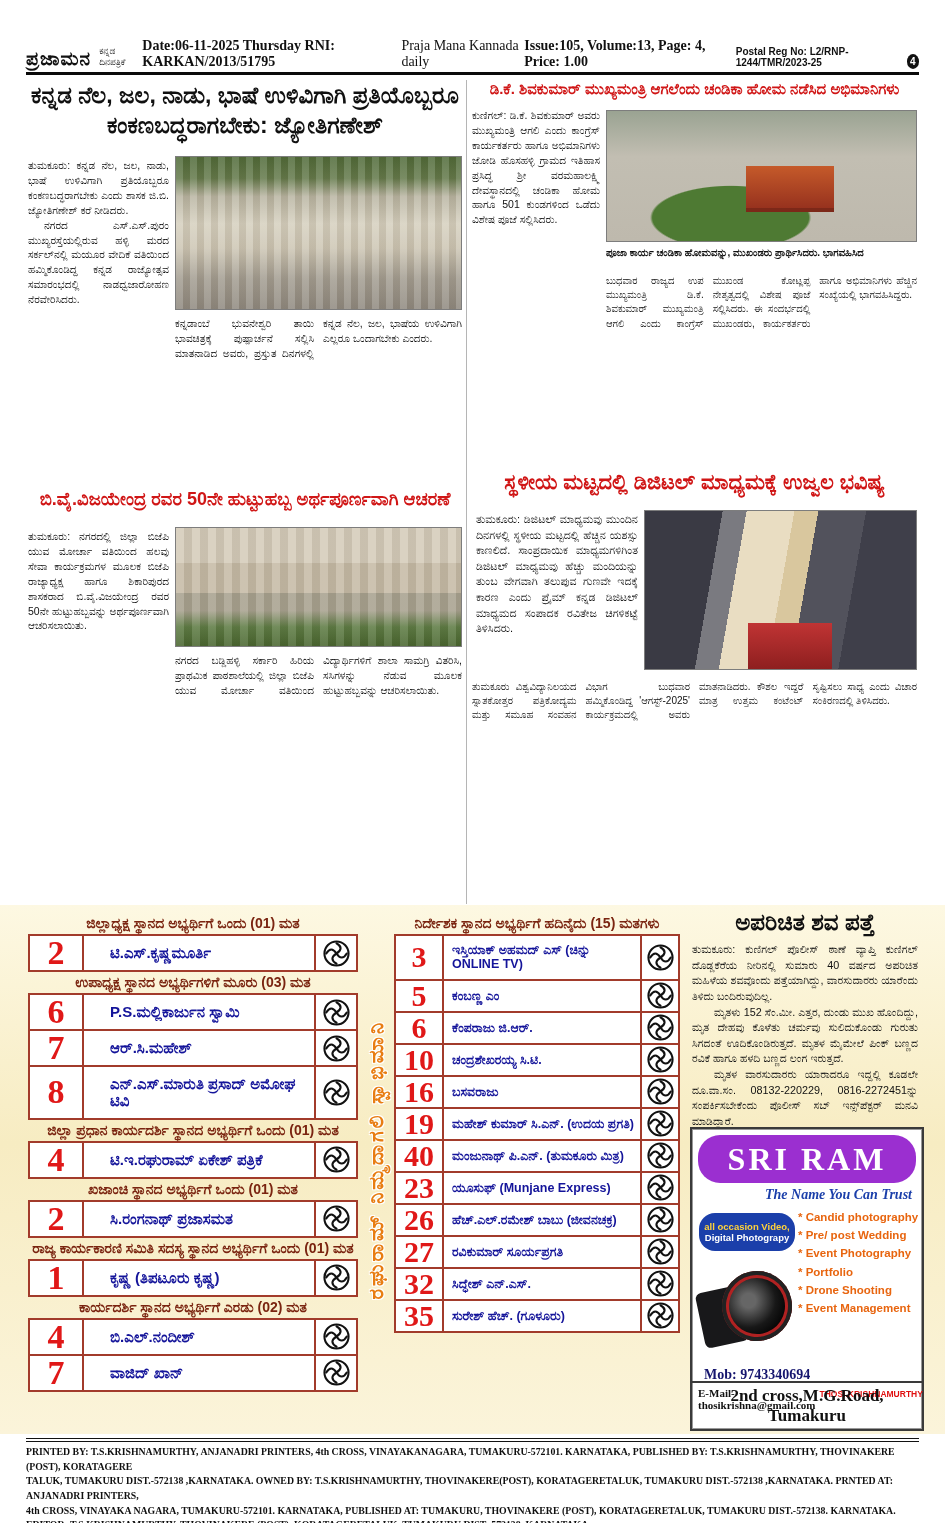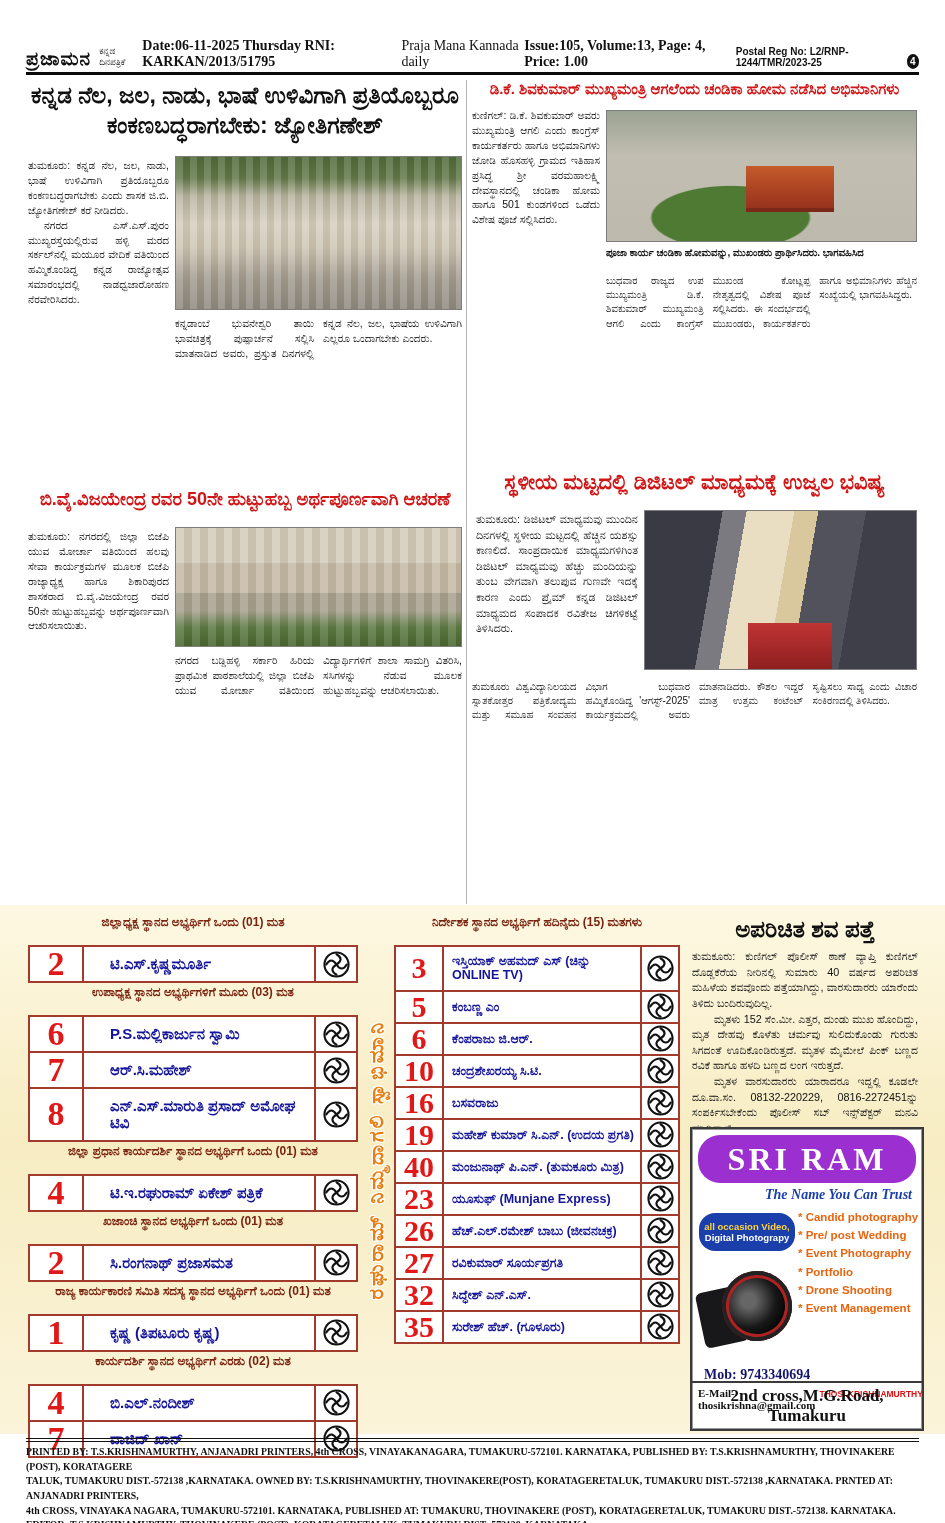--- a/index.html
+++ b/index.html
@@ -63,41 +63,41 @@
   .a4-col1{left:4px;top:42px;width:162px;height:164px;font-size:11px;}
   .ph4{left:172px;top:40px;width:273px;height:160px;
        background:linear-gradient(100deg,#3a3a44 0 26%,#7a7a80 26% 34%,#e9ddc2 34% 50%,#d9c79e 50% 58%,#52525c 58% 74%,#3f3f4a 74% 100%);}
   .ph4::after{content:"";position:absolute;left:38%;bottom:0;width:84px;height:46px;
        background:linear-gradient(180deg,#c03434,#8e1f1f);}
   .a4-cols{left:0;top:210px;width:445px;height:216px;column-count:4;column-gap:9px;font-size:10px;}
 
   
   .band{position:absolute;left:0;top:905px;width:945px;height:529px;
         background:linear-gradient(180deg,#fdf8e2,#f7ecc2 45%,#fbf4da);}
-  .bsec{font-size:12px;font-weight:bold;color:#7a2410;text-align:center;padding:4px 0 16px;}
+  .bsec{font-size:14px;font-weight:bold;color:#7a2410;text-align:center;padding:4px 0 2px;}
   .brow{display:flex;align-items:stretch;background:#fff;border:2px solid #a23b2b;margin-bottom:-2px;}
   .bno{width:52px;display:flex;align-items:center;justify-content:center;
        font-family:"Liberation Serif",serif;font-weight:bold;color:#e01818;font-size:34px;line-height:1;
        border-right:2px solid #a23b2b;}
   .bname{flex:1;display:flex;align-items:center;color:#14149a;font-weight:bold;font-size:15px;
          padding:8px 4px 8px 26px;line-height:1.15;}
   .bsym{width:40px;display:flex;align-items:center;justify-content:center;border-left:2px solid #a23b2b;}
   .bsym svg{width:29px;height:29px;}
   .bt-left{position:absolute;left:28px;top:6px;width:330px;}
   .bt-mid{position:absolute;left:394px;top:6px;width:286px;}
   .bt-mid .bno{width:46px;font-size:30px;}
   .bt-mid .bname{font-size:12.5px;padding:7px 2px 7px 8px;}
   .bt-mid .bsym{width:36px;}
   .strip{position:absolute;left:358px;top:30px;width:36px;height:450px;
          display:flex;align-items:center;justify-content:center;}
   .strip span{writing-mode:vertical-rl;transform:rotate(180deg);white-space:nowrap;
          font-weight:bold;font-size:20px;color:#e87d12;letter-spacing:3px;
          text-shadow:-1px -1px 0 #fff,1px -1px 0 #fff,-1px 1px 0 #fff,1px 1px 0 #fff;}
 
-  .a5{position:absolute;left:692px;top:11px;width:226px;}
+  .a5{position:absolute;left:692px;top:4px;width:226px;}
   .a5 h2{margin:0 0 6px;font-size:23px;font-weight:bold;text-align:center;color:#101010;}
   .a5 p{font-size:10.8px;line-height:1.45;text-align:justify;margin:0;}
   .a5 p + p{text-indent:22px;}
 
   
   .ad{position:absolute;left:690px;top:222px;width:230px;height:300px;background:#fff;
       border:2px solid #3a3a3a;box-shadow:inset 0 0 0 1px #999;}
   .ad-banner{position:absolute;left:6px;top:6px;right:6px;height:48px;background:#9b2fd0;
       border-radius:22px;display:flex;align-items:center;justify-content:center;}
   .ad-banner span{font-family:"Liberation Serif",serif;font-weight:bold;font-size:32px;color:#fff;letter-spacing:3px;}

